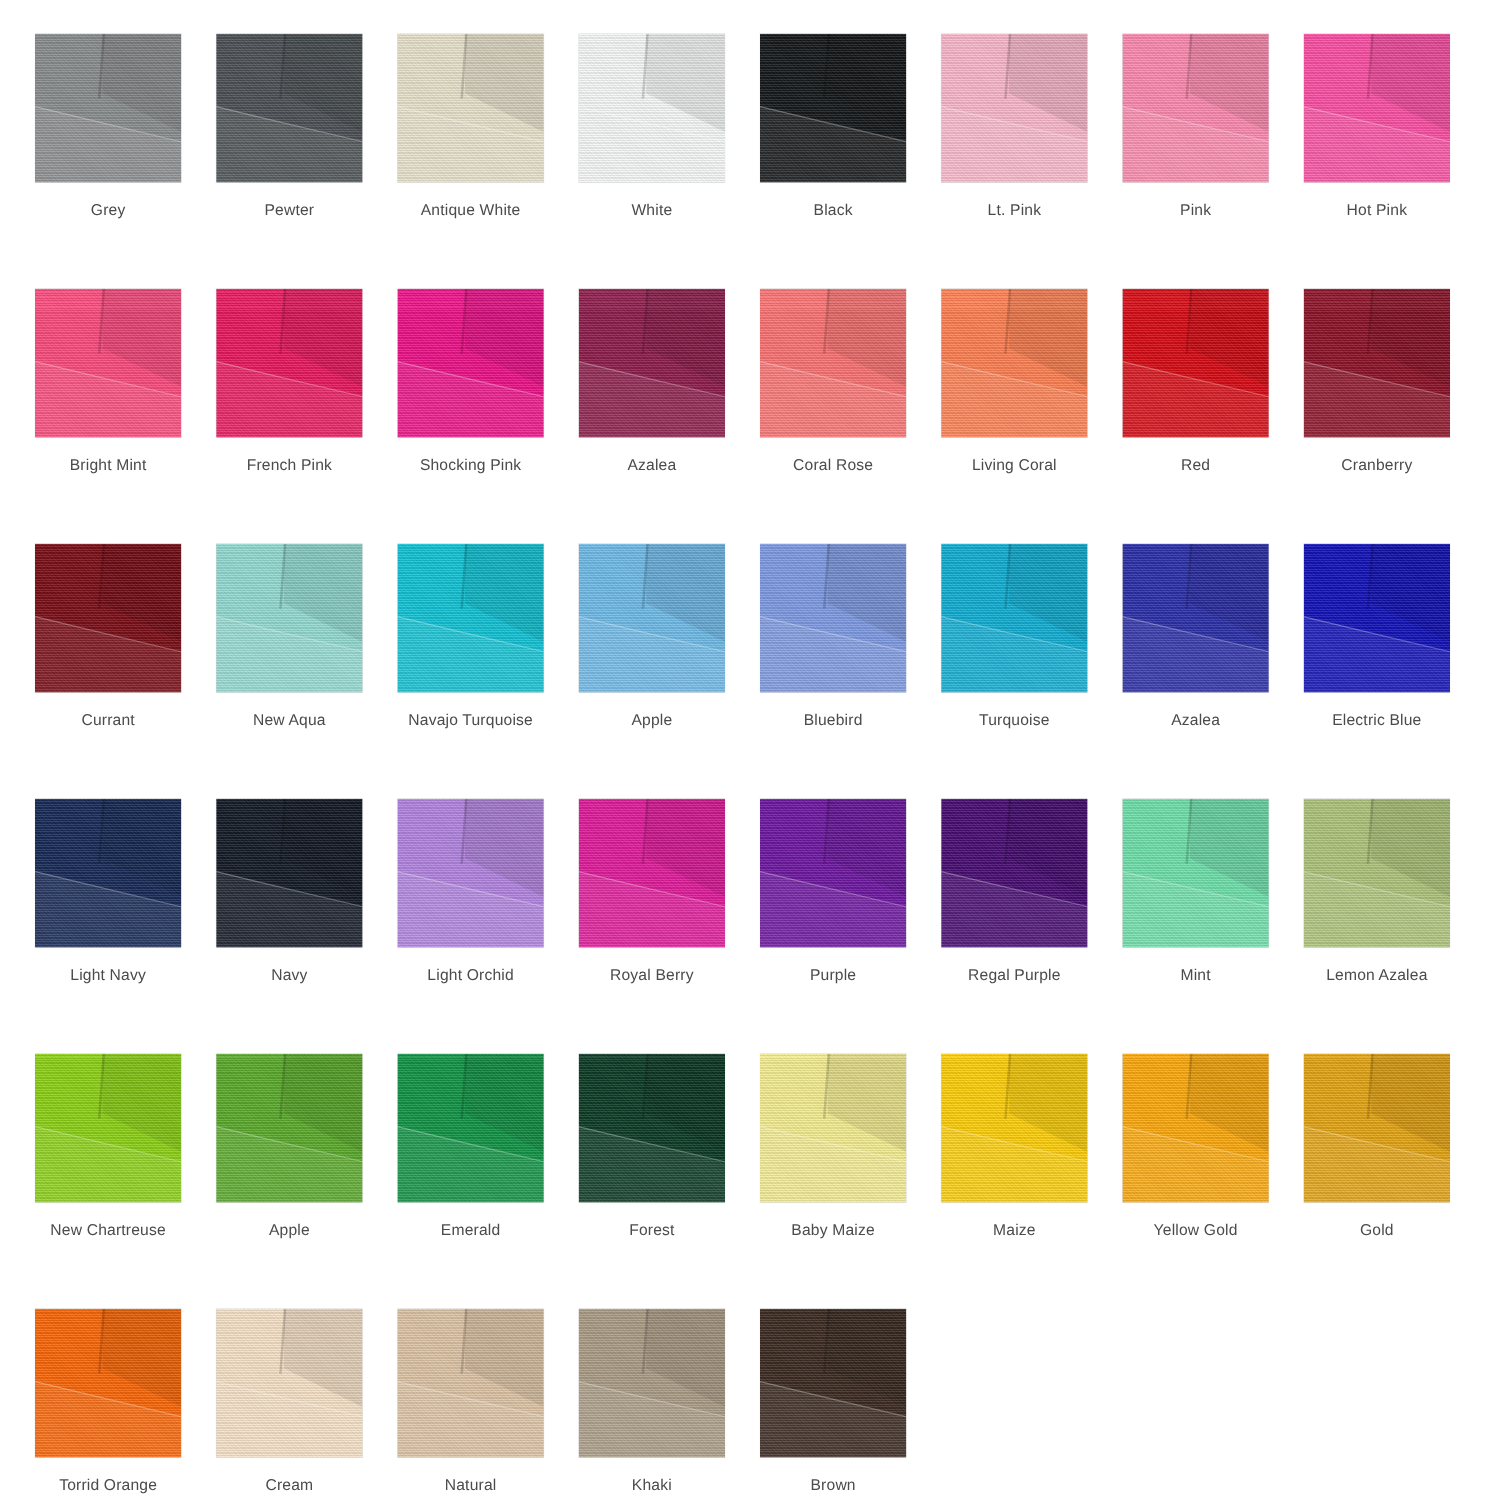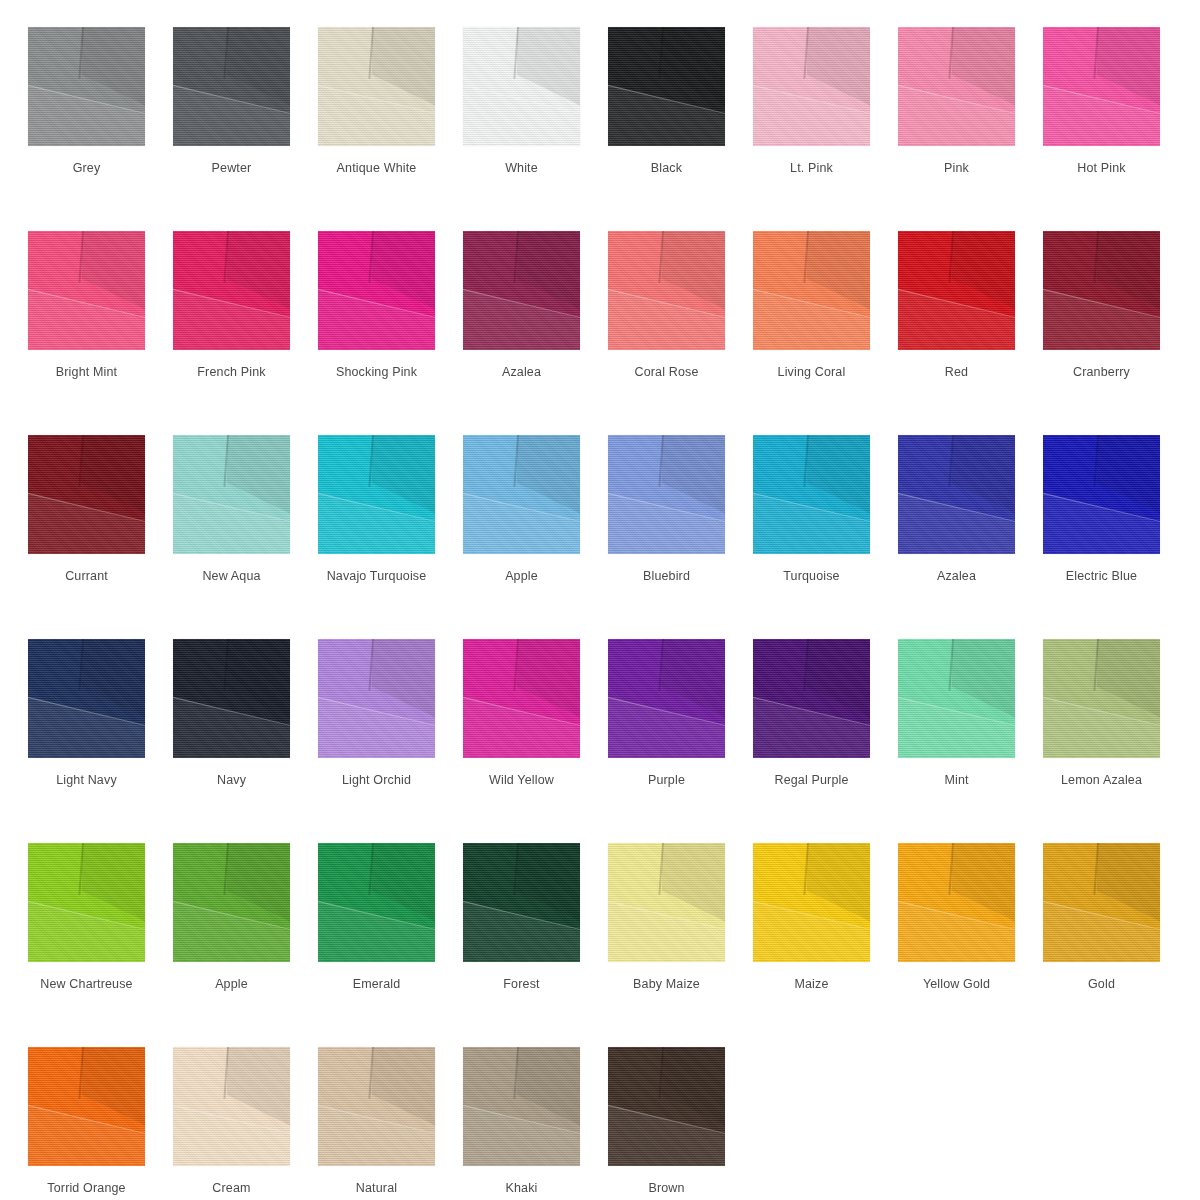--- a/index.html
+++ b/index.html
@@ -468,21 +468,21 @@
       <div class="swatch-cell">
         <div class="swatch-chip">
           <div class="chip-base" style="background: rgb(224, 27, 155);"></div>
           <div class="chip-fold"></div>
           <div class="chip-crease-shade"></div>
           <div class="chip-rib"></div>
           <div class="chip-weave"></div>
           <div class="chip-crease-line"></div>
           <div class="chip-fold-line"></div>
         </div>
-        <div class="swatch-label">Wild Yellow</div>
+        <div class="swatch-label">Royal Berry</div>
       </div>
       <div class="swatch-cell">
         <div class="swatch-chip">
           <div class="chip-base" style="background: rgb(109, 23, 160);"></div>
           <div class="chip-fold"></div>
           <div class="chip-crease-shade"></div>
           <div class="chip-rib"></div>
           <div class="chip-weave"></div>
           <div class="chip-crease-line"></div>
           <div class="chip-fold-line"></div>

